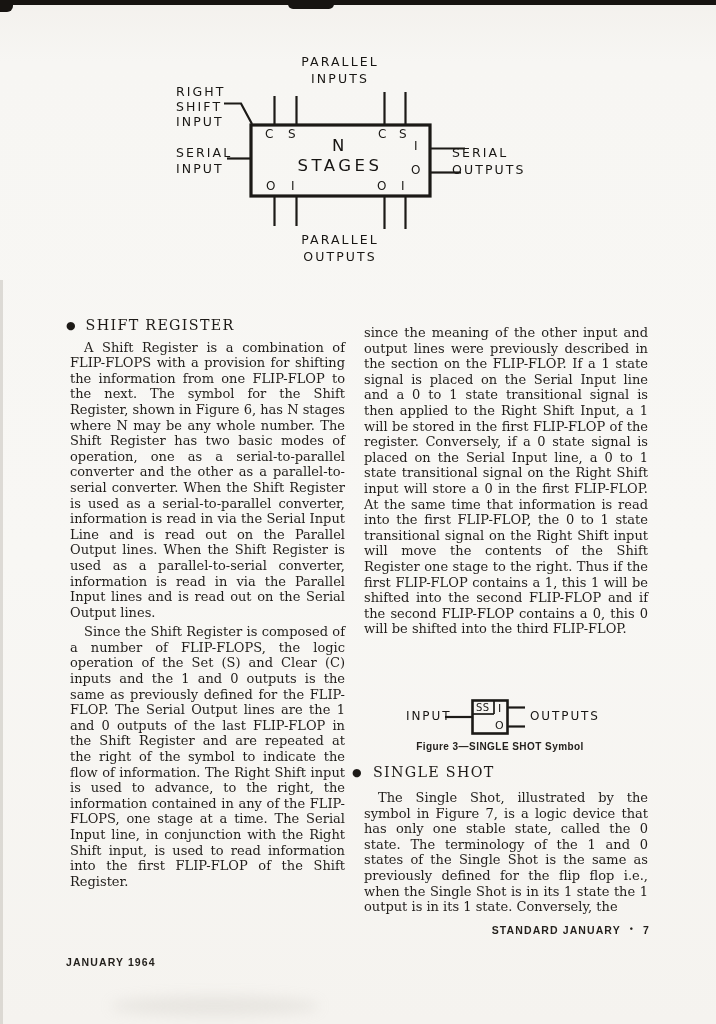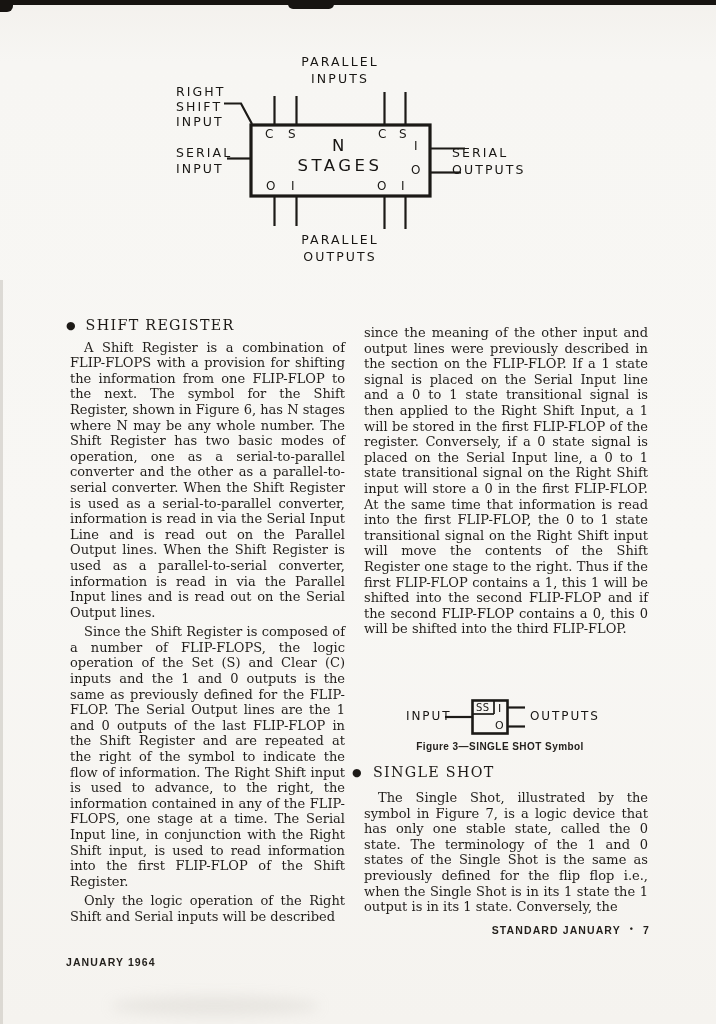--- a/index.html
+++ b/index.html
@@ -137,21 +137,20 @@
     <span class="pin" style="left:401px; top:179px;">I</span>
 
   </div>
 
   <div class="col" style="left:66px; top:318px; width:283px;">
     <div class="sec-head">
       <span class="bullet">●</span><span>SHIFT REGISTER</span>
     </div>
     <p>A Shift Register is a combination of FLIP-FLOPS with a provision for shifting the information from one FLIP-FLOP to the next. The symbol for the Shift Register, shown in Figure 6, has N stages where N may be any whole number. The Shift Register has two basic modes of operation, one as a serial-to-parallel converter and the other as a parallel-to-serial converter. When the Shift Register is used as a serial-to-parallel converter, information is read in via the Serial Input Line and is read out on the Parallel Output lines. When the Shift Register is used as a parallel-to-serial converter, information is read in via the Parallel Input lines and is read out on the Serial Output lines.</p>
     <p>Since the Shift Register is composed of a number of FLIP-FLOPS, the logic operation of the Set (S) and Clear (C) inputs and the 1 and 0 outputs is the same as previously defined for the FLIP-FLOP. The Serial Output lines are the 1 and 0 outputs of the last FLIP-FLOP in the Shift Register and are repeated at the right of the symbol to indicate the flow of information. The Right Shift input is used to advance, to the right, the information contained in any of the FLIP-FLOPS, one stage at a time. The Serial Input line, in conjunction with the Right Shift input, is used to read information into the first FLIP-FLOP of the Shift Register.</p>
-    <p>Only the logic operation of the Right Shift and Serial inputs will be described</p>
   </div>
 
   <div class="col" style="left:360px; top:321px; width:292px;">
     <p class="noindent">since the meaning of the other input and output lines were previously described in the section on the FLIP-FLOP. If a 1 state signal is placed on the Serial Input line and a 0 to 1 state transitional signal is then applied to the Right Shift Input, a 1 will be stored in the first FLIP-FLOP of the register. Conversely, if a 0 state signal is placed on the Serial Input line, a 0 to 1 state transitional signal on the Right Shift input will store a 0 in the first FLIP-FLOP. At the same time that information is read into the first FLIP-FLOP, the 0 to 1 state transitional signal on the Right Shift input will move the contents of the Shift Register one stage to the right. Thus if the first FLIP-FLOP contains a 1, this 1 will be shifted into the second FLIP-FLOP and if the second FLIP-FLOP contains a 0, this 0 will be shifted into the third FLIP-FLOP.</p>
   </div>
 
   <div class="fig7">
     <svg width="230" height="64" viewBox="0 0 230 64">
       <rect x="72.5" y="7.5" width="35" height="33" fill="none" stroke="#1b1916" stroke-width="2.6"></rect>
 

